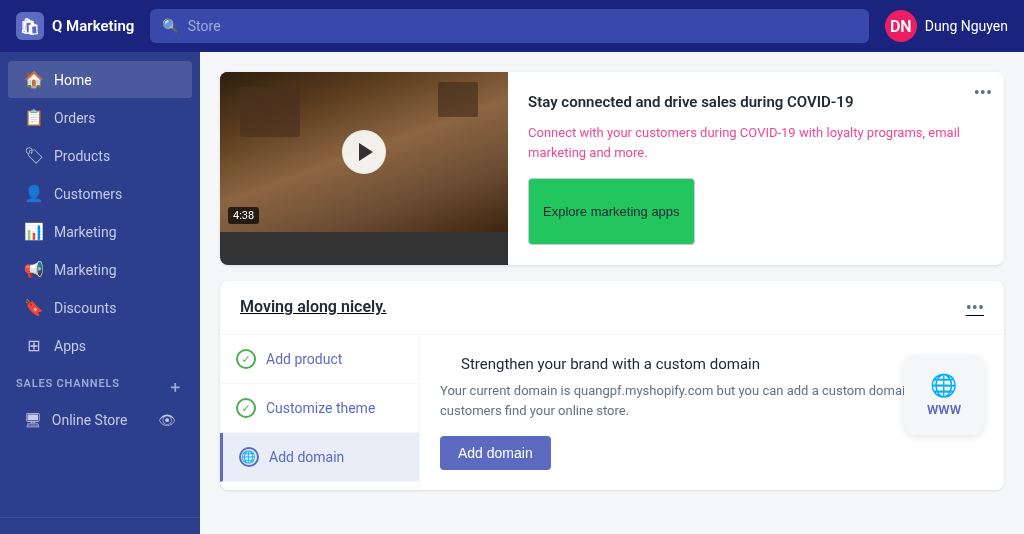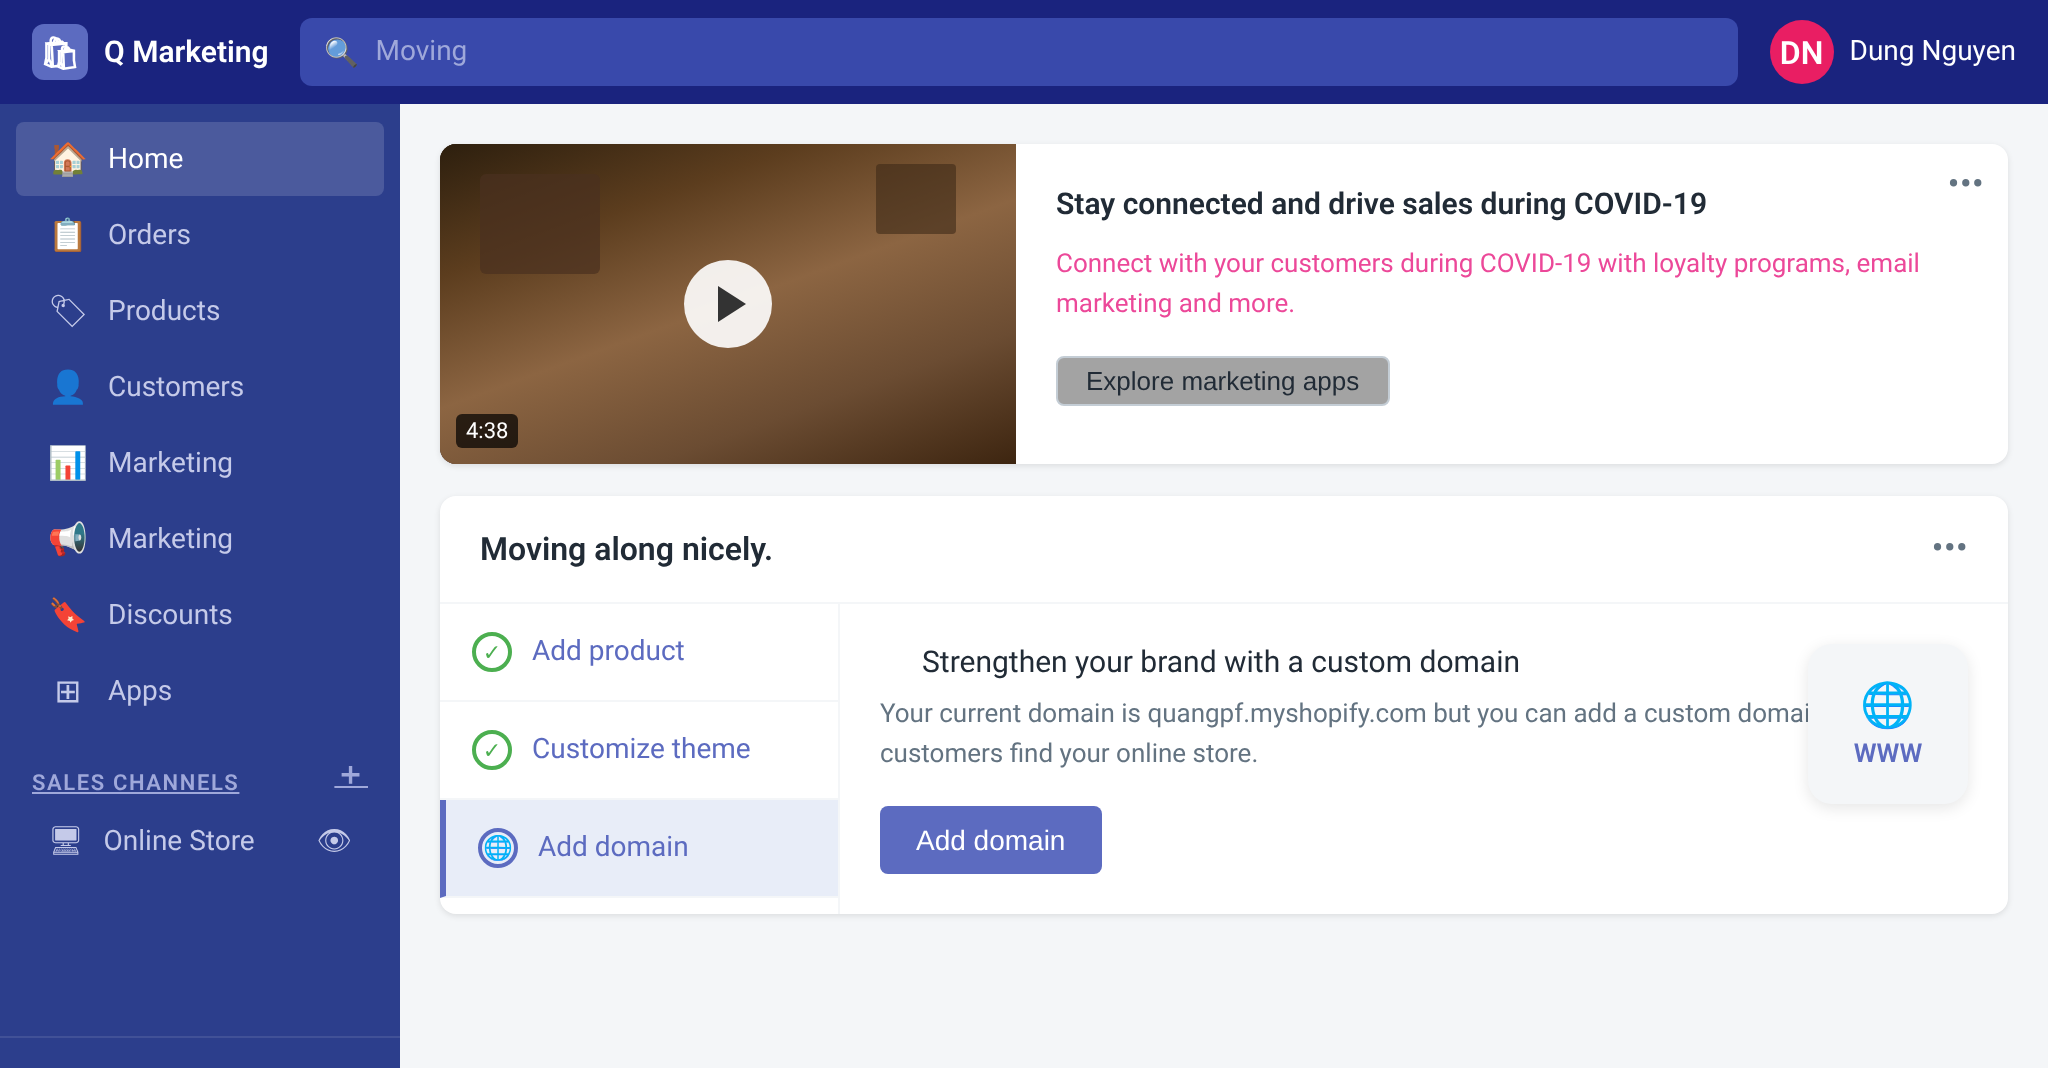--- a/index.html
+++ b/index.html
@@ -98,29 +98,28 @@
       background: rgba(255,255,255,0.15);
       color: white;
     }
     .sidebar-item .icon {
       font-size: 16px;
       width: 20px;
       text-align: center;
     }
     .sidebar-section-header {
       display: flex;
-      align-items: flex-end;
+      align-items: flex-start;
       justify-content: space-between;
       padding: 12px 16px 4px;
       color: #9fa8da;
       font-size: 11px;
       font-weight: 600;
       letter-spacing: 0.8px;
       text-transform: uppercase;
-      text-decoration: underline;
     }
     .sidebar-section-header .add-btn {
       cursor: pointer;
       color: #9fa8da;
       font-size: 16px;
     }
     .online-store-item {
       display: flex;
       align-items: center;
       justify-content: space-between;
@@ -223,48 +222,48 @@
       line-height: 1.4;
     }
     .video-content p {
       font-size: 13px;
       color: #ec4899;
       margin-bottom: 16px;
       line-height: 1.5;
     }
     .explore-btn {
       border: 1px solid #c4cdd5;
-      background: #a3a3a3;
+      background: #22c55e;
       color: #212b36;
       font-size: 13px;
-      padding: 4px 14px;
+      padding: 25px 14px;
       border-radius: 4px;
       cursor: pointer;
     }
     .card-menu-btn {
       position: absolute;
       top: 12px;
       right: 12px;
       color: #637381;
       cursor: pointer;
       font-size: 18px;
       line-height: 1;
     }
 
     
     .moving-card {
       border-radius: 8px;
       overflow: hidden;
     }
     .moving-card-header {
       display: flex;
-      align-items: center;
       justify-content: space-between;
       padding: 16px 20px;
       border-bottom: 1px solid #f4f6f8;
+      text-decoration: underline;
     }
     .moving-card-header h3 {
       font-size: 16px;
       font-weight: 600;
       color: #212b36;
     }
     .moving-card-body {
       display: flex;
     }
     .checklist-col {
@@ -365,21 +364,21 @@
 </head>
 <body>
 
 <nav class="top-nav">
   <div class="logo-area">
     <div class="logo-icon">🛍</div>
     <span>Q Marketing</span>
   </div>
   <div class="search-bar">
     <span>🔍</span>
-    <span>Moving</span>
+    <span>Store</span>
   </div>
   <div class="user-area">
     <div class="avatar">DN</div>
     <span>Dung Nguyen</span>
   </div>
 </nav>
 
 <div class="layout">
 
   <div class="sidebar-wrapper">

